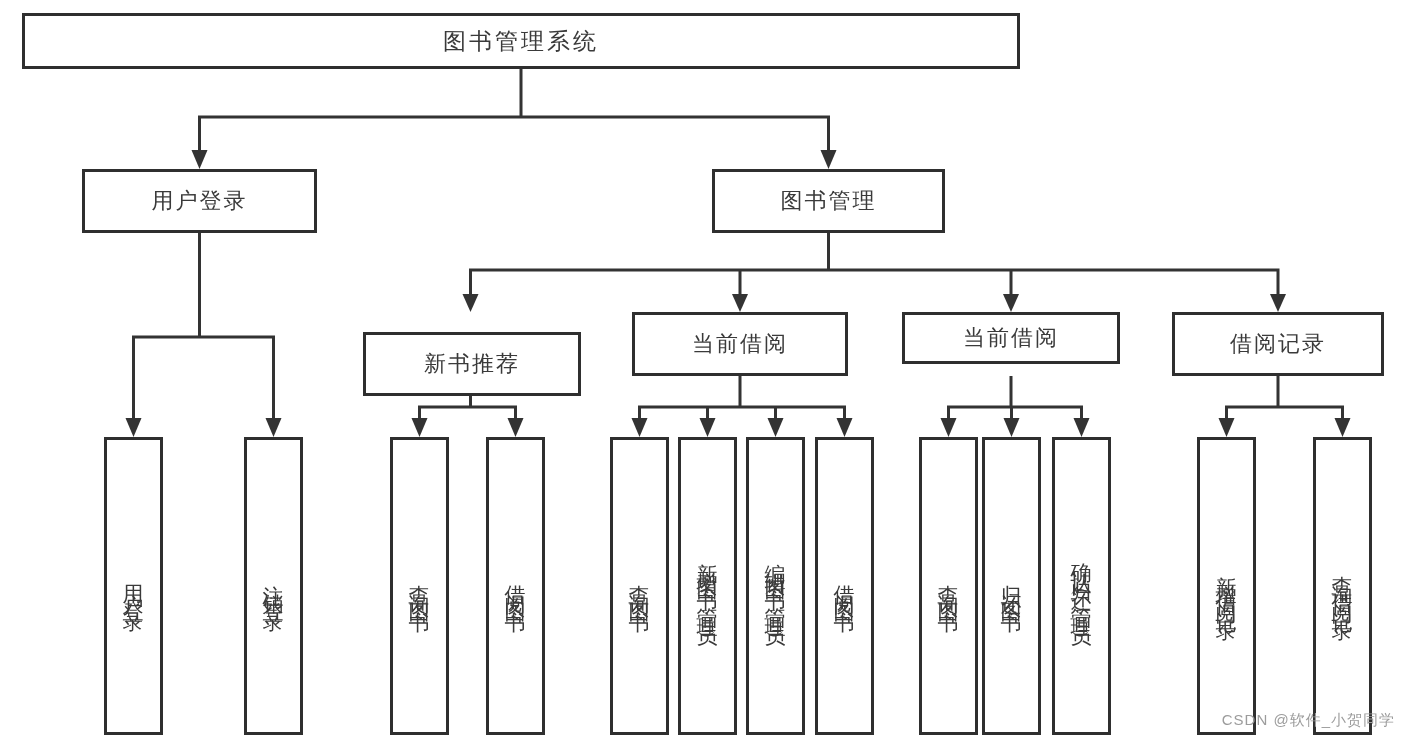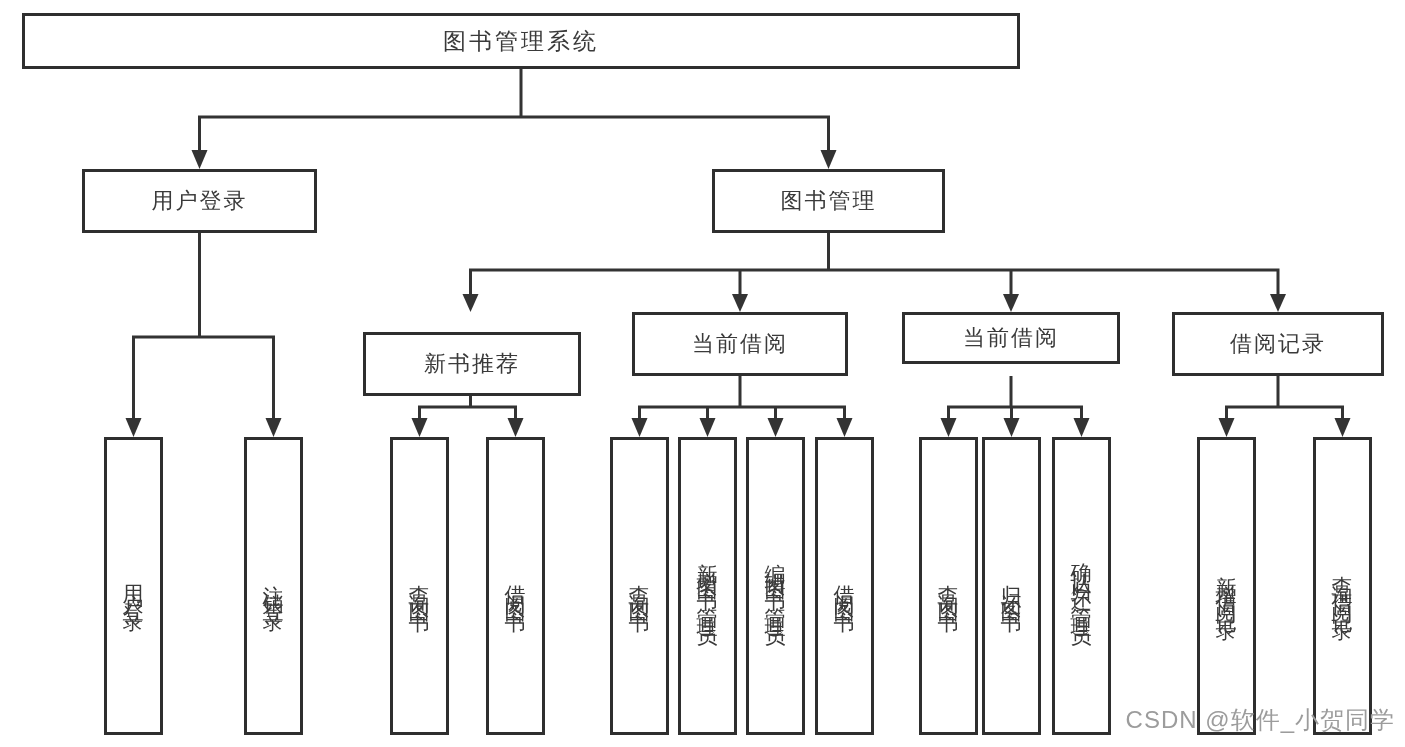--- a/index.html
+++ b/index.html
@@ -34,22 +34,22 @@
   .v-label{
     writing-mode:vertical-rl;
     text-orientation:mixed;
     font-size:21px;
     letter-spacing:9px;
     line-height:1;
     white-space:nowrap;
   }
   .watermark{
     position:absolute;
-    right:10px;bottom:11px;
-    font-size:24px;
+    right:10px;bottom:17px;
+    font-size:15px;
     color:var(--watermark);
     z-index:3;
     letter-spacing:1px;
     white-space:nowrap;
   }
 </style>
 </head>
 <body>
 
 <div id="canvas">

